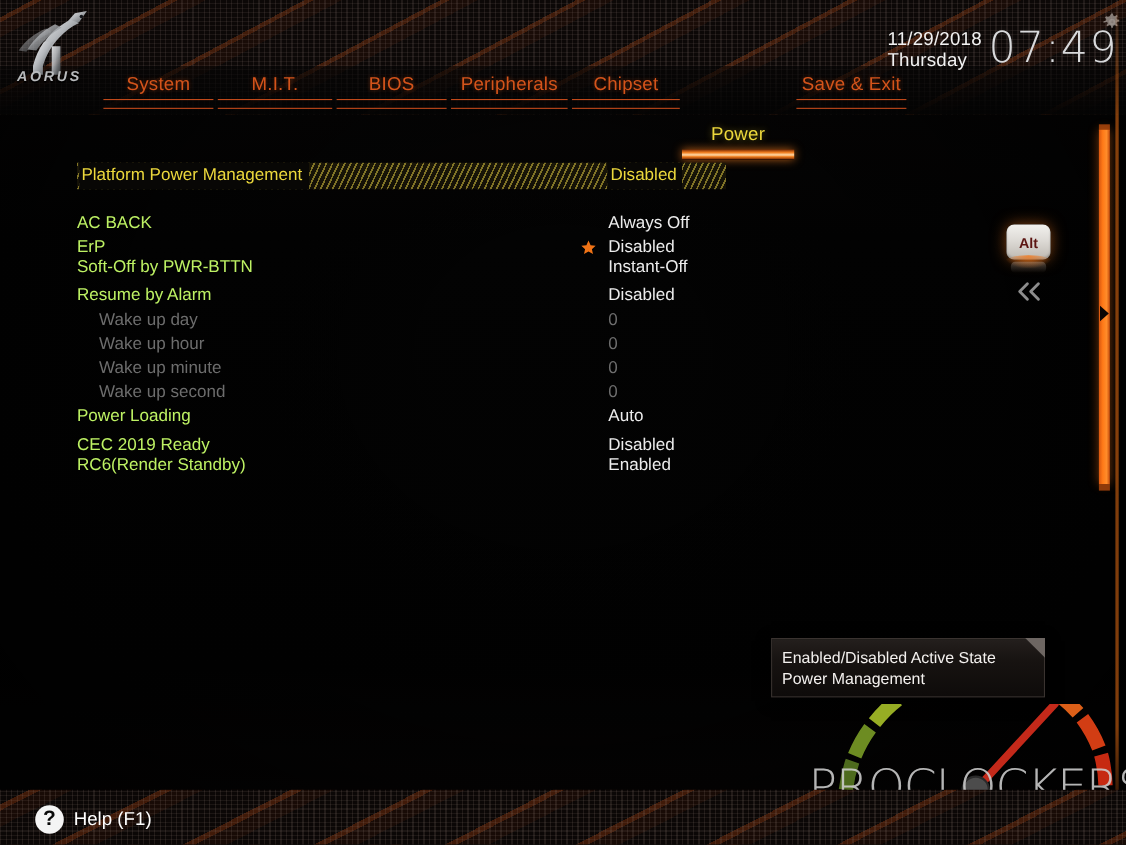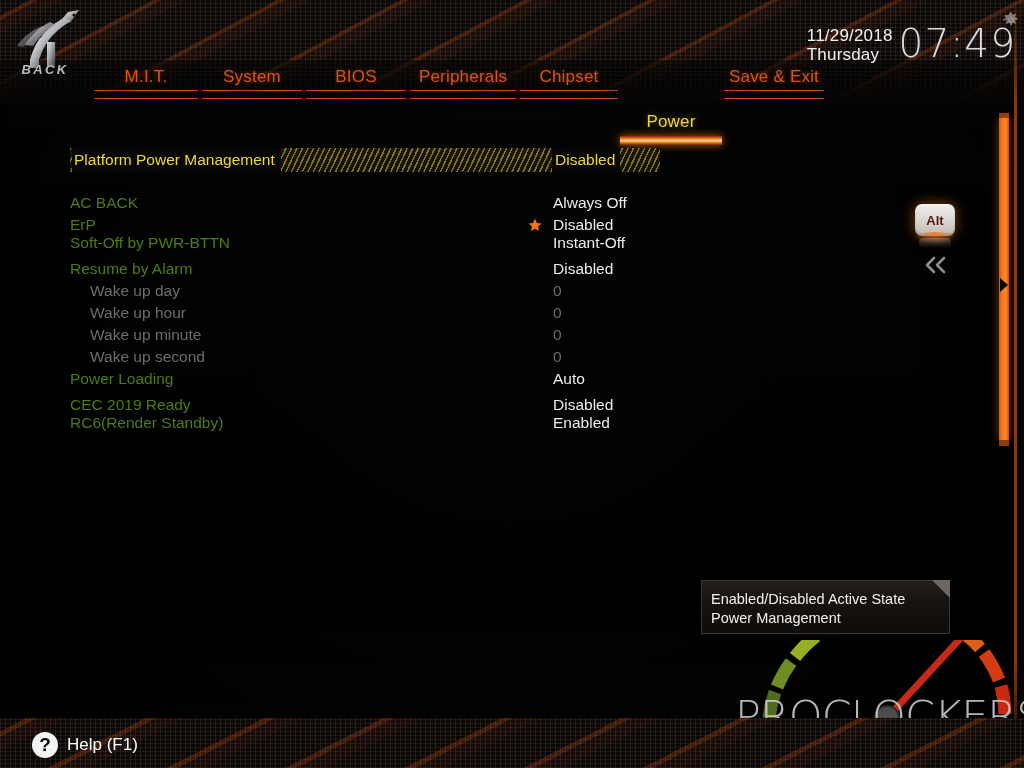--- a/index.html
+++ b/index.html
@@ -98,21 +98,21 @@
   }
   .tab.active .tab-rule{
     border:0;height:9px;bottom:4px;left:0;right:0;
     background:linear-gradient(180deg,#7a2c05 0%,#ef7a1c 28%,#ffd9a8 54%,#f07c1c 72%,#6d2704 100%);
     box-shadow:0 0 9px rgba(240,124,28,.75);
   }
 
   
   .settings{position:absolute;left:0;top:0;width:1024px;height:768px;}
   .row{position:absolute;left:70px;width:600px;height:22px;display:flex;align-items:center;}
-  .row .lbl{position:absolute;left:0;top:0;font-size:15.5px;line-height:22px;color:#4d7c0f;white-space:nowrap;}
+  .row .lbl{position:absolute;left:0;top:0;font-size:15.5px;line-height:22px;color:#bef264;white-space:nowrap;}
   .row .val{position:absolute;left:483px;top:0;font-size:15.5px;line-height:22px;color:#ececec;white-space:nowrap;}
   .row.sub .lbl{left:20px;color:#6d6d6d;}
   .row.sub .val{color:#6d6d6d;}
   .row .star{
     position:absolute;left:458px;top:4px;width:14px;height:14px;
   }
 
   
   .band{
     position:absolute;left:70px;top:148px;width:590px;height:24px;
@@ -248,46 +248,46 @@
         </defs>
         <path d="M62 10 L73 8 L66 18 L50 24 Z" fill="url(#agrad)"></path>
         <path d="M58 16 C50 20 42 26 36 34 C30 42 27 50 25 58 L33 58 C36 48 41 39 48 32 C53 27 59 22 66 19 Z" fill="url(#agrad)"></path>
         <path d="M44 20 C34 25 25 33 19 43 L27 44 C33 35 41 28 50 23 Z" fill="url(#agrad)" opacity=".75"></path>
         <path d="M36 24 C26 28 17 35 11 44 L18 45 C24 37 32 31 41 27 Z" fill="url(#agrad)" opacity=".45"></path>
         <path d="M34 36 C29 43 26 50 24 58 L24 66 L33 66 L33 56 C35 48 38 42 43 36 Z" fill="url(#agrad)"></path>
         <path d="M41 40 L49 40 L49 66 L41 66 Z" fill="url(#agrad)" opacity=".9"></path>
         <circle cx="68" cy="13" r="1.6" fill="#14161a"></circle>
       </svg>
     </div>
-    <div class="logo-text">BACK</div>
+    <div class="logo-text">AORUS</div>
 
     <div class="gear-top">
       <svg viewBox="0 0 24 24" width="18" height="18">
         <g fill="#b9b2ab">
           <path d="M12 8.2a3.8 3.8 0 1 0 0 7.6 3.8 3.8 0 0 0 0-7.6zm0 2a1.8 1.8 0 1 1 0 3.6 1.8 1.8 0 0 1 0-3.6z"></path>
           <path d="M11 1.6h2l.4 2.6 2 .8 2.1-1.6 1.4 1.4-1.6 2.1.8 2 2.6.4v2l-2.6.4-.8 2 1.6 2.1-1.4 1.4-2.1-1.6-2 .8-.4 2.6h-2l-.4-2.6-2-.8-2.1 1.6-1.4-1.4 1.6-2.1-.8-2L1.6 13v-2l2.6-.4.8-2-1.6-2.1 1.4-1.4L6.9 5.7l2-.8z" opacity=".85"></path>
         </g>
       </svg>
     </div>
 
     <div class="clock-wrap">
       <div class="clock-date">
         <div class="d1">11/29/2018</div>
         <div class="d2">Thursday</div>
       </div>
       <div class="clock-time">07:49</div>
     </div>
 
     <div class="tabs" id="tabs">
+        <div class="tab" style="width: 104px;">
+          <span class="tab-label">System</span>
+          <span class="tab-rule"></span>
+        </div>
         <div class="tab" style="width: 108px;">
           <span class="tab-label">M.I.T.</span>
-          <span class="tab-rule"></span>
-        </div>
-        <div class="tab" style="width: 104px;">
-          <span class="tab-label">System</span>
           <span class="tab-rule"></span>
         </div>
         <div class="tab" style="width: 104px;">
           <span class="tab-label">BIOS</span>
           <span class="tab-rule"></span>
         </div>
         <div class="tab" style="width: 110px;">
           <span class="tab-label">Peripherals</span>
           <span class="tab-rule"></span>
         </div>

